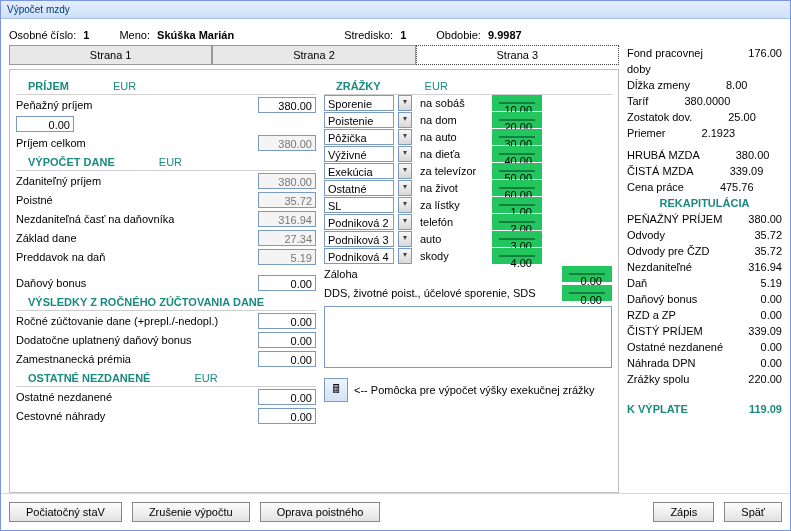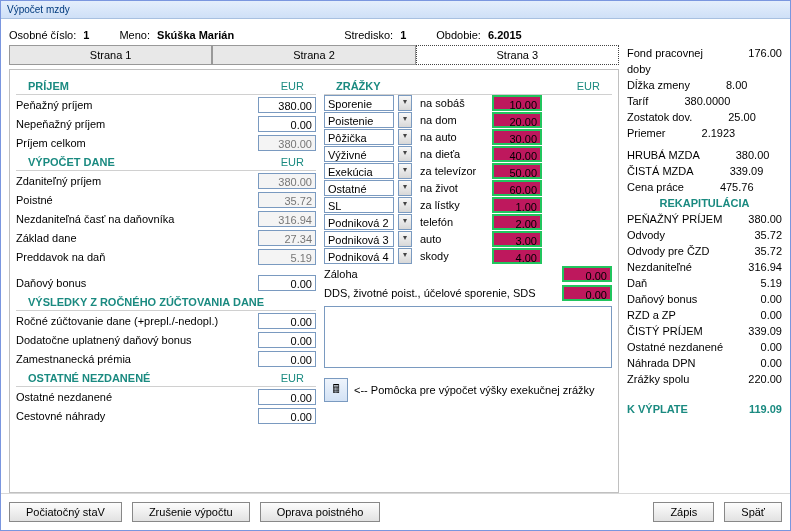--- a/index.html
+++ b/index.html
@@ -81,21 +81,21 @@
     gap: 8px;
     border: 1px solid #c0c0c0;
     padding: 6px;
   }
   .panel-left { width: 300px; }
   .panel-right { flex: 1; }
   .section-title {
     color: #1a8a80;
     font-weight: bold;
     display: flex;
-    justify-content: space-between;
+    justify-content: flex-start;
     border-bottom: 1px solid #d0d0d0;
     padding: 2px 12px;
     font-size: 11px;
     margin-top: 2px;
     gap: 44px;
   }
   .section-title .eur { font-weight: normal; color:#1a8a80;}
   .row {
     display: flex;
     align-items: center;
@@ -146,22 +146,22 @@
     color: #444;
     cursor: pointer;
   }
   .zr-desc {
     font-size: 11px;
     padding: 0 2px;
     overflow:hidden; white-space:nowrap;
   }
   .zr-num {
     height: 16px;
-    border: 2px solid #22c55e;
-    background: #be185d;
+    border: 7px solid #22c55e;
+    background: #15803d;
     text-align: right;
     padding: 0 3px;
     font-size: 11px;
     line-height: 16px;
     box-sizing: border-box;
   }
   .zr-bottom-row {
     display: flex;
     align-items: center;
     margin: 1px 0;
@@ -222,21 +222,21 @@
       <div class="hl-item">
         <span class="hl-label">Meno:</span>
         <span class="hl-val">Skúška Marián</span>
       </div>
       <div class="hl-item" style="margin-left:80px;">
         <span class="hl-label">Stredisko:</span>
         <span class="hl-val">1</span>
       </div>
       <div class="hl-item">
         <span class="hl-label">Obdobie:</span>
-        <span class="hl-val">6.2015</span>
+        <span class="hl-val">9.9987</span>
       </div>
     </div>
   </div>
 
   <div class="content">
     <div class="left-col">
       <div class="tabs">
         <div class="tab">Strana 1</div>
         <div class="tab">Strana 2</div>
         <div class="tab active">Strana 3</div>
@@ -247,21 +247,20 @@
         <div class="panel-left">
           <div class="section-title">
             <span>PRÍJEM</span>
               <span class="eur">EUR</span>
           </div>
           <div class="row">
               <span class="label">Peňažný príjem</span>
             <span class="numbox">380.00</span>
             </div>
           <div class="row">
-              <span class="label">Nepeňažný príjem</span>
             <span class="numbox">0.00</span>
             </div>
           <div class="row">
               <span class="label">Príjem celkom</span>
             <span class="numbox ro">380.00</span>
             </div>
 
           <div class="section-title">
             <span>VÝPOČET DANE</span>
               <span class="eur">EUR</span>

